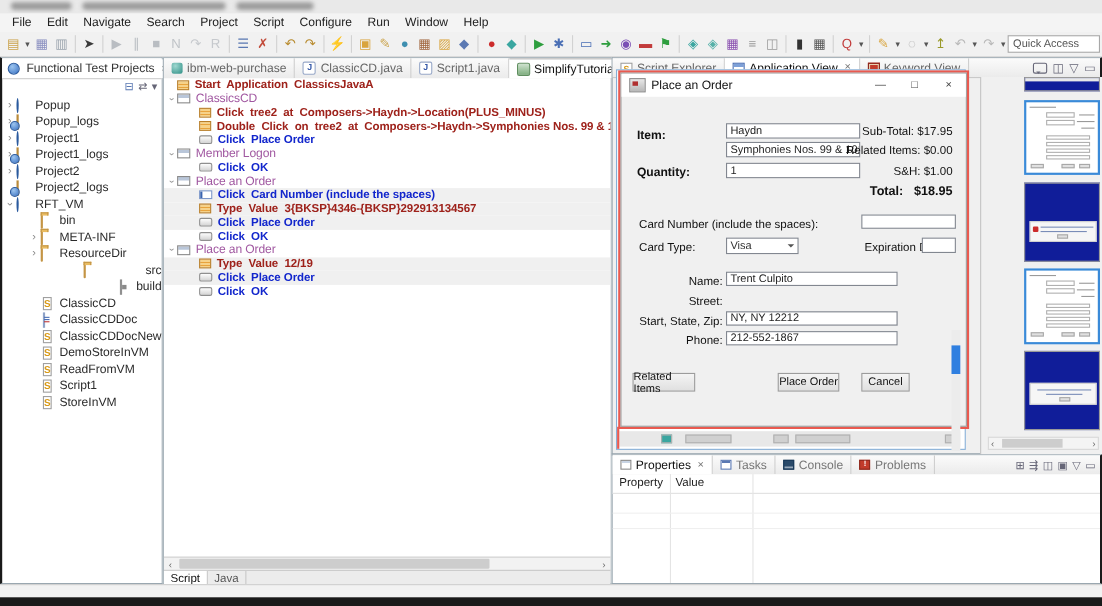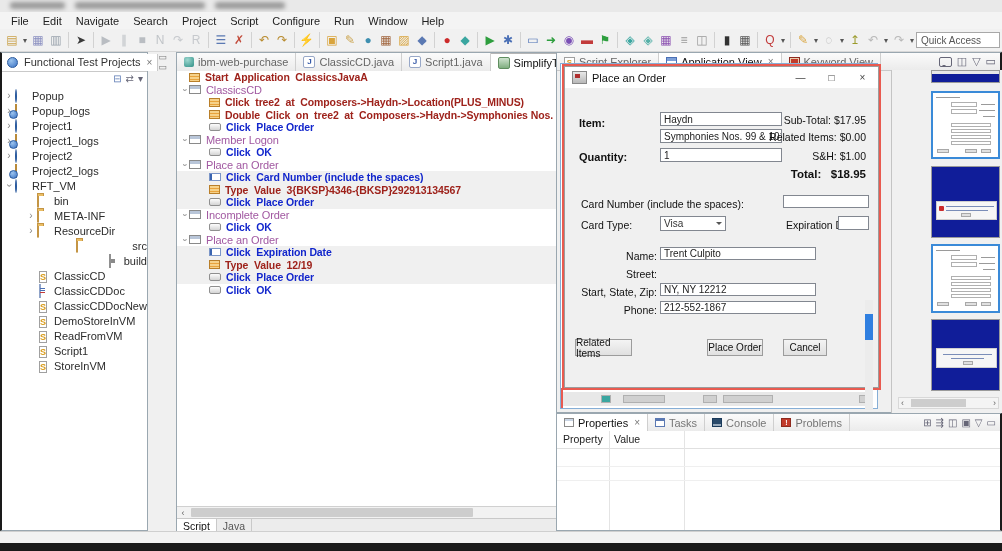--- a/index.html
+++ b/index.html
@@ -34,21 +34,21 @@
   .ico-logproj:after{content:"";position:absolute;right:-2px;bottom:-2px;width:7px;height:7px;border-radius:50%;background:radial-gradient(circle at 35% 30%,#9cc4ee,#3a72c4);border:1px solid #2a5a9e;}
   .ico-folder{width:12px;height:9px;margin-top:2px;background:linear-gradient(#fbe3a3,#e9bc62);border:1px solid #c49545;box-sizing:border-box;border-radius:1px;}
   .ico-folder:before{content:"";position:absolute;left:0;top:-2px;width:5px;height:2px;background:#e9bc62;border:1px solid #c49545;border-bottom:none;}
   .ico-file{width:9px;height:11px;margin-left:2px;background:#fff;border:1px solid #909090;box-sizing:border-box;}
   .ico-file:after{content:"";position:absolute;left:4px;top:4px;width:4px;height:4px;background:#8a8a8a;}
   .ico-script{width:9px;height:11px;margin-left:2px;background:#fff;border:1px solid #a0a0a0;box-sizing:border-box;font:bold 9px/10px "Liberation Sans",sans-serif;color:#d89a18;text-align:center;}
   .ico-doc{width:9px;height:11px;margin-left:2px;background:#fff;border:1px solid #8fa3c8;box-sizing:border-box;}
   .ico-doc:after{content:"";position:absolute;left:3px;top:3px;width:5px;height:1px;background:#4a6fb5;box-shadow:0 2px 0 #4a6fb5,0 4px 0 #c23b3b;}
   .tlabel{color:#2b2b2b;}
   
-  .editor-panel{position:absolute;left:148px;top:0;width:408px;height:479px;background:#fff;border:1px solid #9aa7b0;box-sizing:border-box;margin-left:28px;}
+  .editor-panel{position:absolute;left:148px;top:0;width:408px;height:479px;background:#fff;border:1px solid #9aa7b0;box-sizing:border-box;}
   .etabs{position:absolute;left:0;top:0;right:0;height:18px;background:linear-gradient(#fbfbfb,#ebebeb);border-bottom:1px solid #c9c9c9;display:flex;align-items:stretch;}
   .etab{display:flex;align-items:center;gap:4px;padding:0 7px;border-right:1px solid #cfcfcf;color:#666;white-space:nowrap;}
   .etab.active{background:#fff;color:#111;border-top:1px solid #b5b5b5;}
   .etab .eico{width:10px;height:10px;flex:none;border-radius:2px;}
   .eico-web{background:radial-gradient(circle at 35% 30%,#9fd8d0,#2e8f86);border-radius:50%;}
   .eico-java{background:#fff;border:1px solid #98a8c8;color:#3558a8;font:bold 8px/9px "Liberation Sans",sans-serif;text-align:center;}
   .eico-tut{background:linear-gradient(#cfe3cf,#7fae7f);border:1px solid #5f8e5f;}
   .etabs .winctl{margin-left:auto;color:#777;font-size:9px;letter-spacing:2px;padding-right:4px;display:flex;align-items:center;}
   .closex{color:#777;font-size:10px;margin-left:2px;}
   .ed-body{position:absolute;left:0;top:18px;right:0;height:435px;background:#fff;overflow:hidden;}
@@ -371,24 +371,22 @@
           <div class="eline"><span class="echev">›</span><span class="lico lico-group"></span><span class="t-group">ClassicsCD</span></div>
           <div class="eline" style="padding-left: 32px;"><span class="lico lico-table"></span><span class="t-maroon">Click  tree2  at  Composers-&gt;Haydn-&gt;Location(PLUS_MINUS)</span></div>
           <div class="eline" style="padding-left: 32px;"><span class="lico lico-table"></span><span class="t-maroon">Double  Click  on  tree2  at  Composers-&gt;Haydn-&gt;Symphonies Nos. 99 &amp; 101</span></div>
           <div class="eline" style="padding-left: 32px;"><span class="lico lico-button"></span><span class="t-blue">Click  Place Order</span></div>
           <div class="eline"><span class="echev">›</span><span class="lico lico-group"></span><span class="t-group">Member Logon</span></div>
           <div class="eline" style="padding-left: 32px;"><span class="lico lico-button"></span><span class="t-blue">Click  OK</span></div>
           <div class="eline"><span class="echev">›</span><span class="lico lico-group"></span><span class="t-group">Place an Order</span></div>
           <div class="eline shaded" style="padding-left: 32px;"><span class="lico lico-field"></span><span class="t-blue">Click  Card Number (include the spaces)</span></div>
           <div class="eline shaded" style="padding-left: 32px;"><span class="lico lico-table"></span><span class="t-maroon">Type  Value  3{BKSP}4346-{BKSP}292913134567</span></div>
           <div class="eline shaded" style="padding-left: 32px;"><span class="lico lico-button"></span><span class="t-blue">Click  Place Order</span></div>
-          <div class="eline"><span class="echev">›</span><span class="lico lico-group"></span><span class="t-group">Incomplete Order</span></div>
           <div class="eline" style="padding-left: 32px;"><span class="lico lico-button"></span><span class="t-blue">Click  OK</span></div>
           <div class="eline"><span class="echev">›</span><span class="lico lico-group"></span><span class="t-group">Place an Order</span></div>
-          <div class="eline shaded" style="padding-left: 32px;"><span class="lico lico-field"></span><span class="t-blue">Click  Expiration Date</span></div>
           <div class="eline shaded" style="padding-left: 32px;"><span class="lico lico-table"></span><span class="t-maroon">Type  Value  12/19</span></div>
           <div class="eline shaded" style="padding-left: 32px;"><span class="lico lico-button"></span><span class="t-blue">Click  Place Order</span></div>
           <div class="eline" style="padding-left: 32px;"><span class="lico lico-button"></span><span class="t-blue">Click  OK</span></div>
         </div>
       <div class="hscroll">
         <span class="arrow" style="left:0;">‹</span>
         <span class="thumb" style="left:14px;width:282px;"></span>
         <span class="arrow" style="right:0;">›</span>
       </div>
       <div class="ed-bottom-tabs" id="editor-bottom-tabs">

